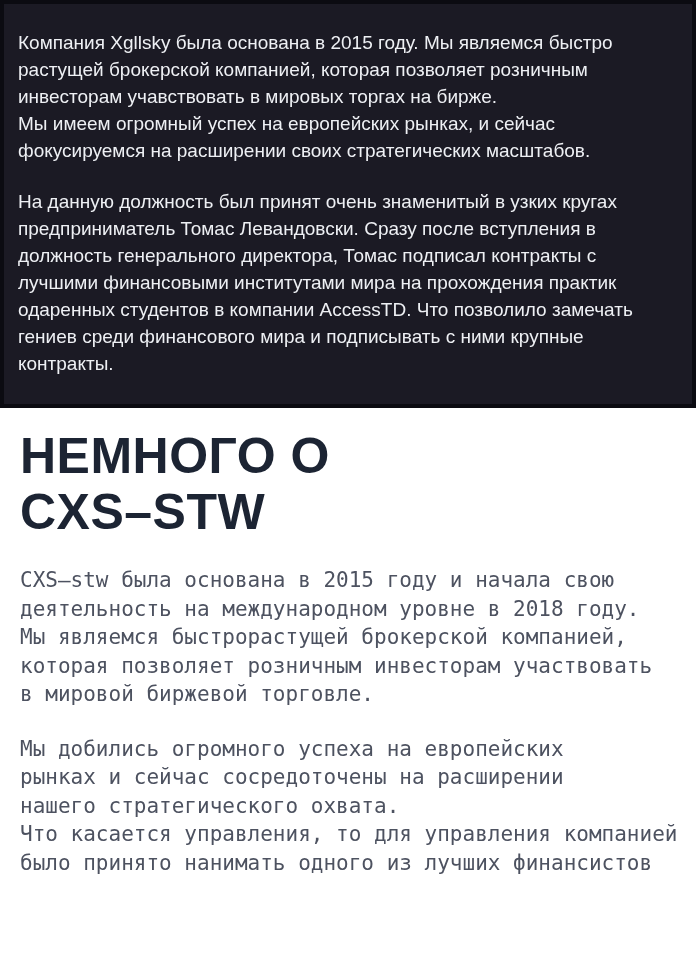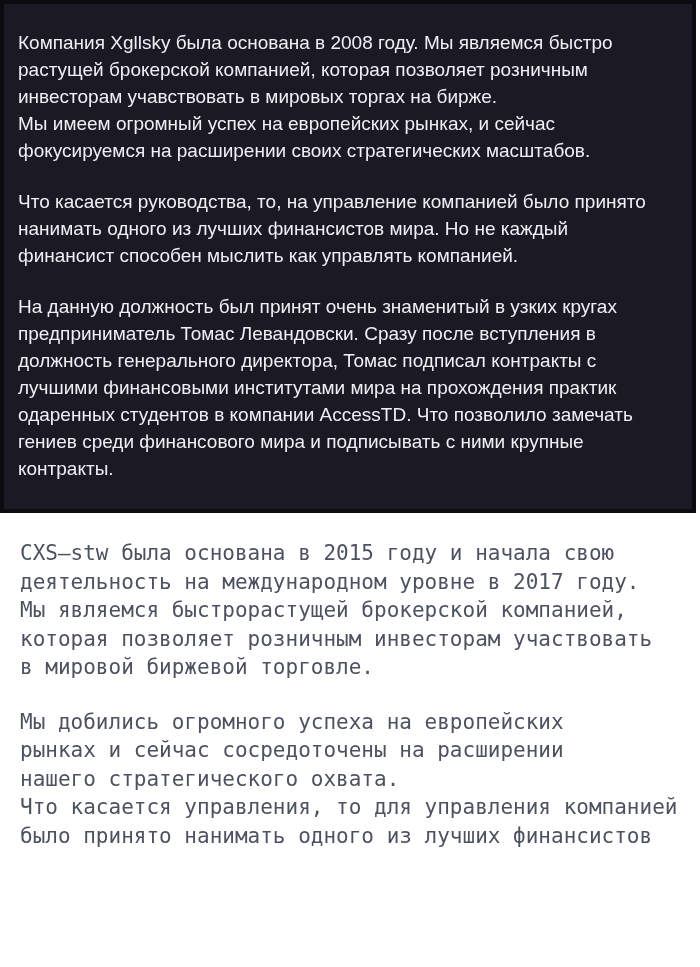--- a/index.html
+++ b/index.html
@@ -57,40 +57,39 @@
   .about-section .body-text + .body-text {
     margin-top: 26px;
   }
 </style>
 </head>
 <body>
 
 <div>
 
   <section class="dark-panel">
-    <p>Компания Xgllsky была основана в 2008 году. Мы являемся быстро
+    <p>Компания Xgllsky была основана в 2015 году. Мы являемся быстро
 растущей брокерской компанией, которая позволяет розничным
 инвесторам учавствовать в мировых торгах на бирже.
 Мы имеем огромный успех на европейских рынках, и сейчас
 фокусируемся на расширении своих стратегических масштабов.</p>
-    <p>Что касается руководства, то, на управление компанией было принято
-нанимать одного из лучших финансистов мира. Но не каждый
-финансист способен мыслить как управлять компанией.</p>
     <p>На данную должность был принят очень знаменитый в узких кругах
 предприниматель Томас Левандовски. Сразу после вступления в
 должность генерального директора, Томас подписал контракты с
 лучшими финансовыми институтами мира на прохождения практик
 одаренных студентов в компании AccessTD. Что позволило замечать
 гениев среди финансового мира и подписывать с ними крупные
 контракты.</p>
   </section>
 
   <section class="about-section">
+    <h1 class="about-heading">НЕМНОГО О
+CXS–STW</h1>
     <p class="body-text">CXS–stw была основана в 2015 году и начала свою
-деятельность на международном уровне в 2017 году.
+деятельность на международном уровне в 2018 году.
 Мы являемся быстрорастущей брокерской компанией,
 которая позволяет розничным инвесторам участвовать
 в мировой биржевой торговле.</p>
     <p class="body-text">Мы добились огромного успеха на европейских
 рынках и сейчас сосредоточены на расширении
 нашего стратегического охвата.
 Что касается управления, то для управления компанией
 было принято нанимать одного из лучших финансистов</p>
   </section>
 

